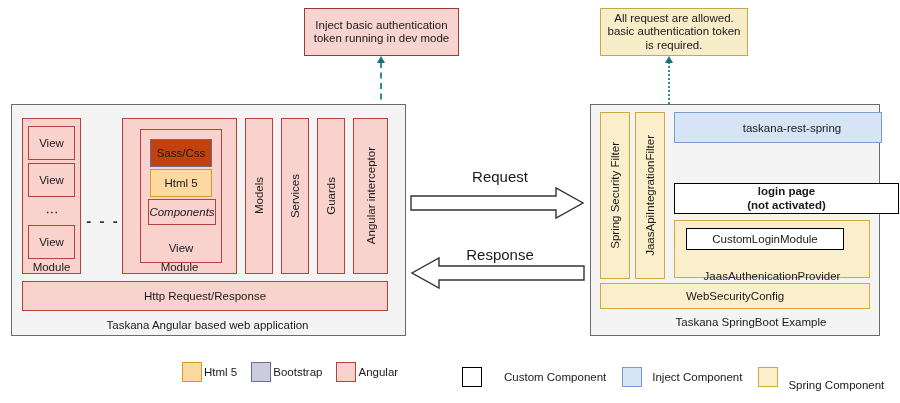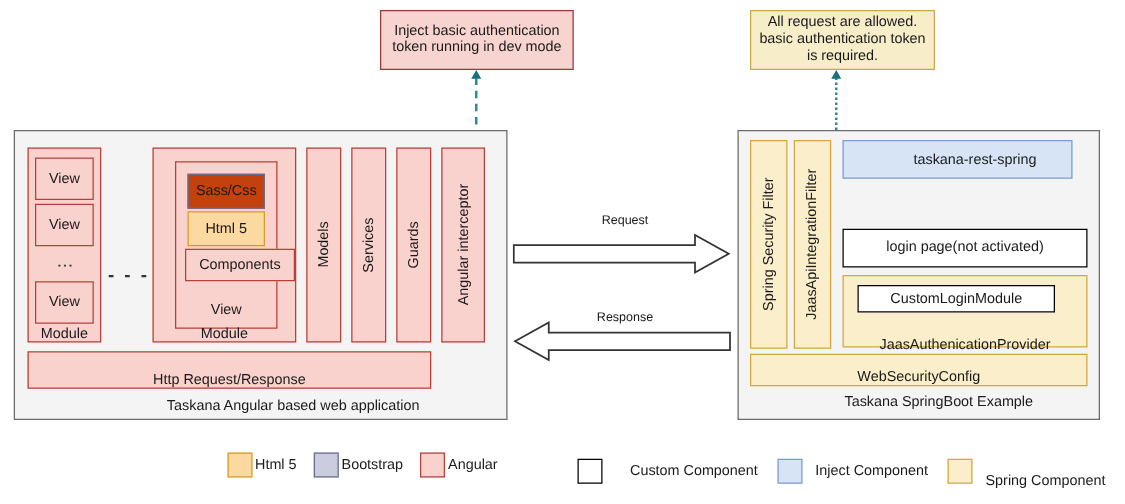--- a/index.html
+++ b/index.html
@@ -42,21 +42,21 @@
 
   .lbl{font-size:11.5px;}
   .vert{
     writing-mode:vertical-rl;transform:rotate(180deg);
     white-space:nowrap;font-size:11.5px;
   }
   .dots-h{font-size:15px;letter-spacing:2px;color:#333;font-weight:bold;}
   .dots-v{font-size:13px;color:#333;line-height:4px;writing-mode:vertical-rl;transform:rotate(180deg);letter-spacing:1px;}
 
   
-  .arrowlbl{font-size:10px;}
+  .arrowlbl{font-size:15px;}
 
   
   .sw{width:20px;height:20px;box-sizing:border-box;}
   .lg-text{font-size:11.5px;white-space:nowrap;}
 </style>
 </head>
 <body>
 
 <div class="abs note note-angular ctr" style="left:304px;top:8px;width:155px;height:48px;">
   <span>Inject basic authentication token running in dev mode</span>
@@ -96,21 +96,21 @@
 </div>
 
 <div class="abs pk" style="left:122px;top:118px;width:115px;height:156px;"></div>
 <div class="abs pk" style="left:140px;top:129px;width:82px;height:134px;"></div>
 <div class="abs boot ctr lbl" style="left:150px;top:139px;width:62px;height:28px;">
   <span>Sass/Css</span>
 </div>
 <div class="abs html5 ctr lbl" style="left:150px;top:169px;width:62px;height:28px;">
   <span>Html 5</span>
 </div>
-<div class="abs pk ctr lbl" style="left:148px;top:199px;width:88px;height:26px;">
+<div class="abs pk ctr lbl" style="left:148px;top:199px;width:68px;height:26px;font-style:italic;">
   <span>Components</span>
 </div>
 <div class="abs ctr lbl" style="left:140px;top:240px;width:82px;height:16px;">
   <span>View</span>
 </div>
 <div class="abs ctr lbl" style="left:122px;top:259px;width:115px;height:15px;">
   <span>Module</span>
 </div>
 
 <div class="abs pk ctr" style="left:245px;top:118px;width:28px;height:156px;">
@@ -119,25 +119,25 @@
 <div class="abs pk ctr" style="left:281px;top:118px;width:28px;height:156px;">
   <span class="vert">Services</span>
 </div>
 <div class="abs pk ctr" style="left:317px;top:118px;width:28px;height:156px;">
   <span class="vert">Guards</span>
 </div>
 <div class="abs pk ctr" style="left:353px;top:118px;width:35px;height:156px;">
   <span class="vert">Angular interceptor</span>
 </div>
 
-<div class="abs pk ctr lbl" style="left:22px;top:281px;width:323px;height:30px;align-items:flex-end;">
+<div class="abs pk ctr lbl" style="left:22px;top:281px;width:366px;height:30px;">
   <span>Http Request/Response</span>
 </div>
 
-<div class="abs ctr panel-caption" style="left:27px;top:316px;width:395px;height:18px;padding-left:20px;">
+<div class="abs ctr panel-caption" style="left:0;top:316px;width:395px;height:18px;padding-left:20px;">
   <span>Taskana Angular based web application</span>
 </div>
 
 <div class="abs ctr arrowlbl" style="left:420px;top:168px;width:160px;height:16px;">
   <span>Request</span>
 </div>
 <svg class="abs" style="left:410px;top:186px;" width="175" height="34" viewBox="0 0 175 34">
   <path d="M1,10 L146,10 L146,2 L173,17 L146,32 L146,24 L1,24 Z" fill="#ffffff" stroke="#333333" stroke-width="1.4" stroke-linejoin="miter"></path>
 </svg>
 
@@ -150,38 +150,38 @@
 
 <div class="abs panel" style="left:590px;top:104px;width:290px;height:232px;"></div>
 
 <div class="abs spring ctr" style="left:600px;top:112px;width:30px;height:167px;">
   <span class="vert">Spring Security Filter</span>
 </div>
 <div class="abs spring ctr" style="left:635px;top:112px;width:30px;height:167px;">
   <span class="vert">JaasApiIntegrationFilter</span>
 </div>
 
-<div class="abs taskana ctr lbl" style="left:674px;top:112px;width:184px;height:31px;padding-left:28px;">
+<div class="abs taskana ctr lbl" style="left:674px;top:112px;width:208px;height:31px;padding-left:28px;">
   <span>taskana-rest-spring</span>
 </div>
 
-<div class="abs custom ctr lbl" style="left:674px;top:183px;width:196px;height:31px;flex-direction:row;line-height:13.5px;">
+<div class="abs custom ctr lbl" style="left:674px;top:183px;width:225px;height:31px;flex-direction:column;line-height:13.5px;font-weight:bold;">
   <span>login page</span>
   <span>(not activated)</span>
 </div>
 
 <div class="abs spring" style="left:674px;top:220px;width:196px;height:58px;"></div>
 <div class="abs custom ctr lbl" style="left:686px;top:228px;width:158px;height:22px;">
   <span>CustomLoginModule</span>
 </div>
 <div class="abs ctr lbl" style="left:674px;top:253px;width:196px;height:18px;margin-top:14px;">
   <span>JaasAuthenicationProvider</span>
 </div>
 
-<div class="abs spring ctr lbl" style="left:600px;top:283px;width:270px;height:26px;align-items:flex-end;">
+<div class="abs spring ctr lbl" style="left:600px;top:283px;width:270px;height:26px;">
   <span>WebSecurityConfig</span>
 </div>
 
 <div class="abs ctr panel-caption" style="left:590px;top:313px;width:322px;height:18px;">
   <span>Taskana SpringBoot Example</span>
 </div>
 
 <div class="abs" style="left:182px;top:362px;display:flex;align-items:center;gap:0px;">
   <span class="sw" style="background:#fbd9a0;border:1px solid #d79b2b;"></span>
   <span class="lg-text" style="margin:0 14px 0 2px;">Html 5</span>

